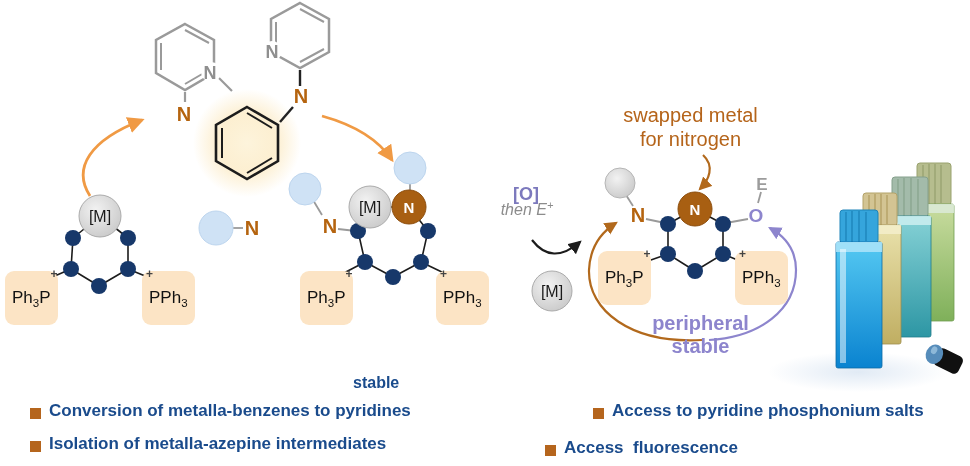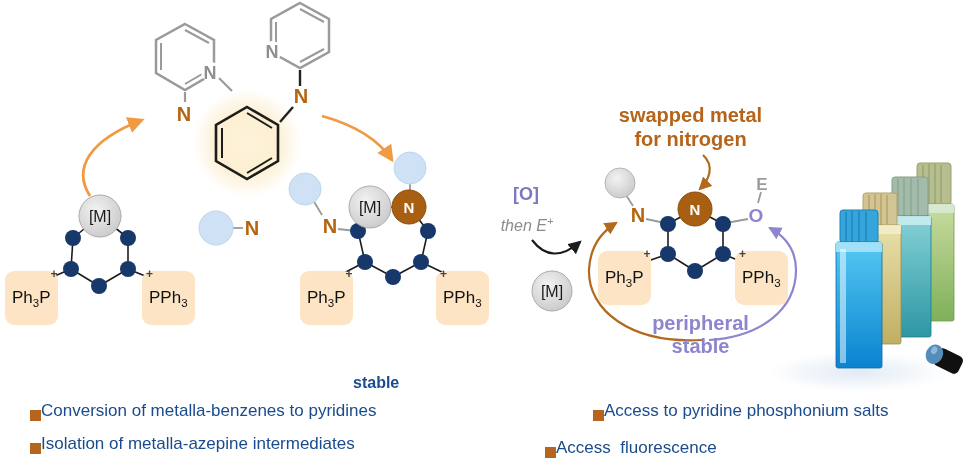--- a/index.html
+++ b/index.html
@@ -15,31 +15,31 @@
   .t-O{font-size:19px;font-weight:700;fill:#8d85cd;text-anchor:middle;}
   .t-ox{font-size:18px;font-weight:700;fill:#7c79bd;text-anchor:middle;}
 
   .pbox{position:absolute;background:#fce4c5;border-radius:9px;height:24px;line-height:24px;
         padding:15px 7px;font-size:17px;color:#111;white-space:nowrap;}
   .pbox sub{font-size:11.5px;}
   .pbox .charge{position:absolute;top:-9px;font-size:12px;font-weight:700;color:#444;}
   .pbox .charge.cr{right:0px;}
   .pbox .charge.cl{left:4px;}
 
-  .then-label{position:absolute;left:492px;top:215px;width:70px;text-align:center;
+  .then-label{position:absolute;left:492px;top:199px;width:70px;text-align:center;
               font-style:italic;font-size:16px;color:#8c8c8c;}
   .then-label sup{font-size:11px;}
   .swapped{position:absolute;left:598px;top:103px;width:185px;text-align:center;
-           font-size:20px;line-height:24px;font-weight:700;color:#b5641a;}
+           font-size:20px;line-height:24px;font-weight:400;color:#b5641a;}
   .peripheral{position:absolute;left:628px;top:296px;width:145px;text-align:center;
               font-size:20px;line-height:23px;font-weight:600;color:#8d85cd;margin-top:16px;}
   .stable{position:absolute;left:353px;top:374px;font-size:16px;
           font-weight:700;color:#1a4b8c;}
-  .bullet-row{position:absolute;display:flex;align-items:flex-end;
-              font-size:17px;line-height:20px;font-weight:400;color:#1a4b8c;white-space:pre-wrap;}
+  .bullet-row{position:absolute;display:flex;align-items:center;gap:8px;
+              font-size:17px;line-height:20px;font-weight:700;color:#1a4b8c;white-space:pre-wrap;}
   .bullet-sq{flex:0 0 auto;width:11px;height:11px;background:#b5651d;margin-top:4px;}
 </style>
 </head>
 <body>
 
 <div class="canvas">
 
 <svg width="970" height="466" viewBox="0 0 970 466">
   <defs>
     <radialGradient id="metalGrad" cx="40%" cy="35%" r="75%">

